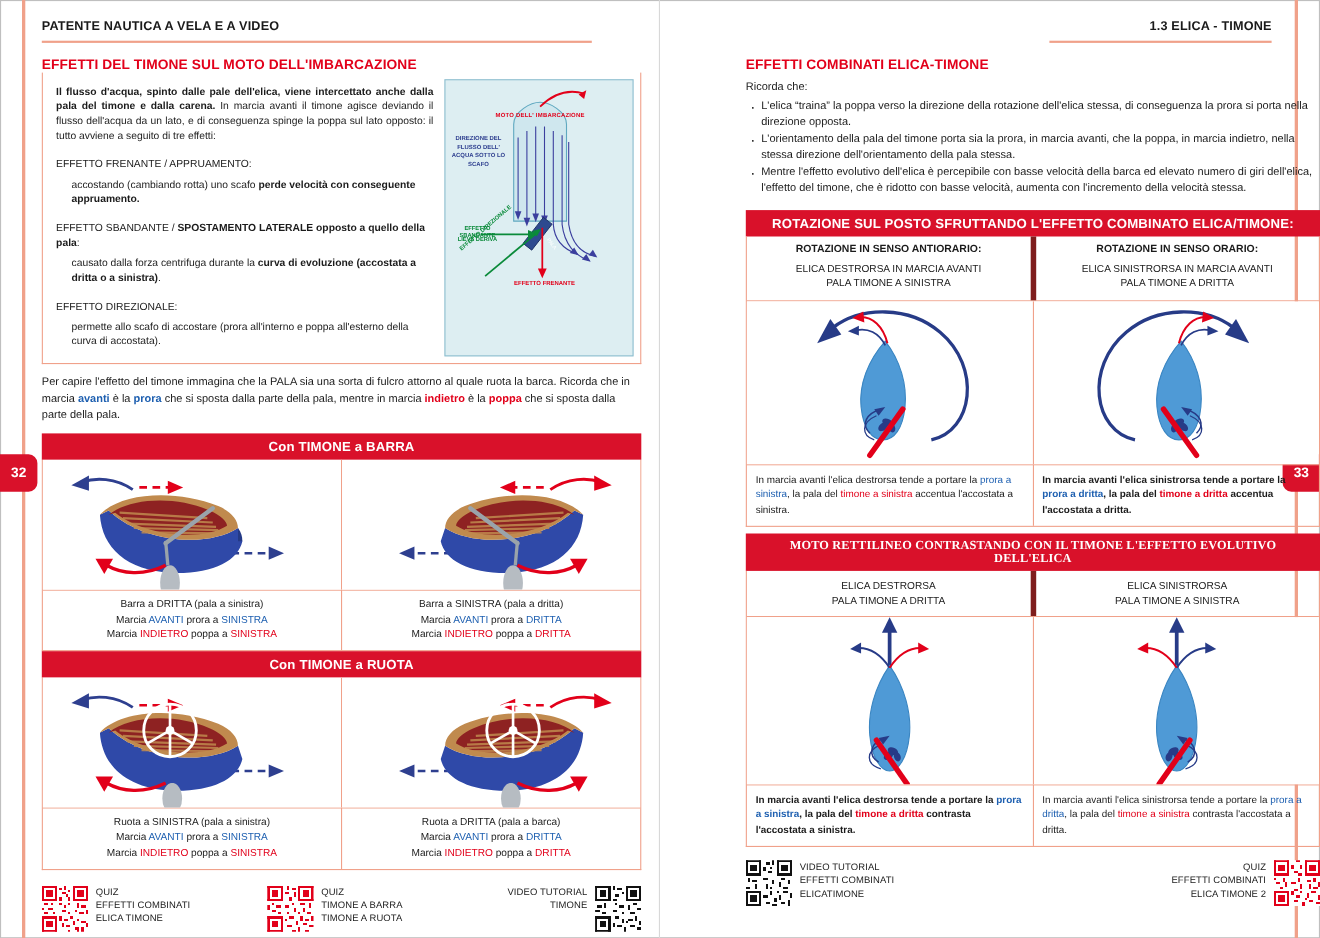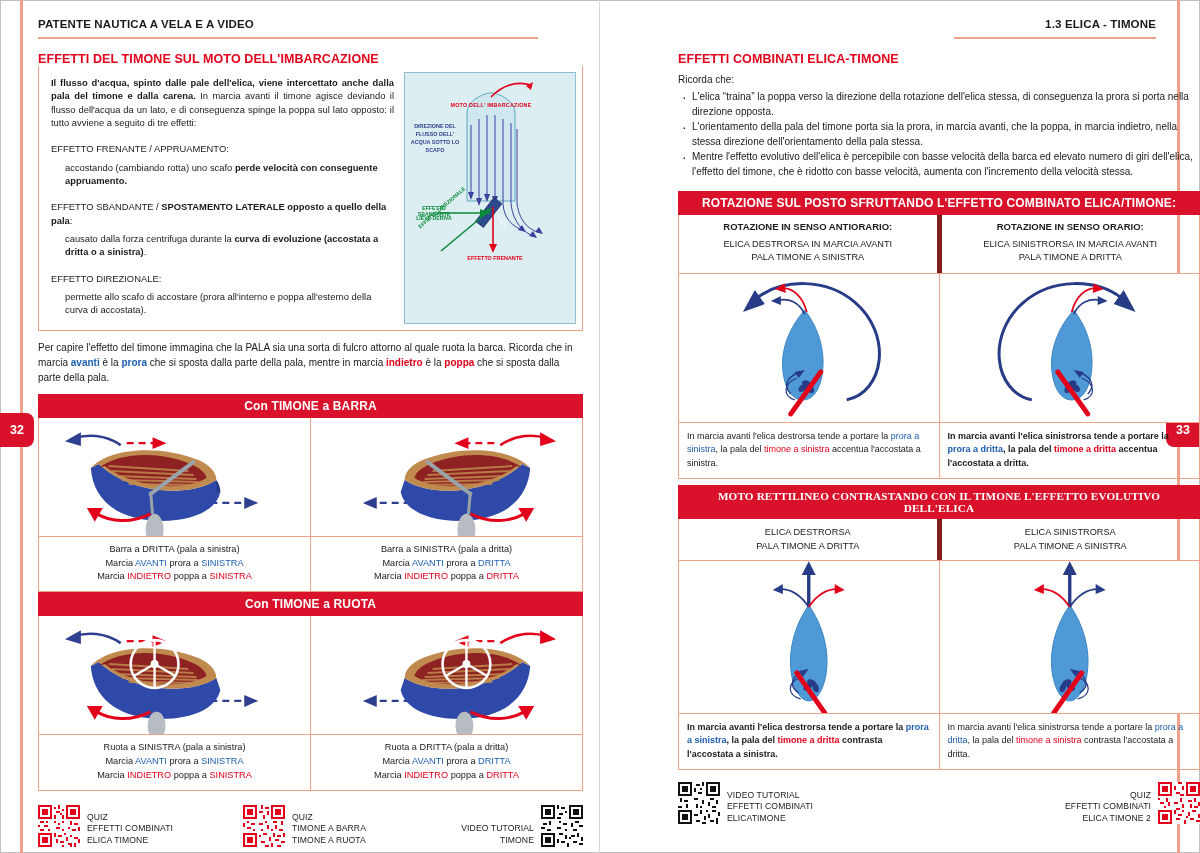--- a/index.html
+++ b/index.html
@@ -126,21 +126,21 @@
   .note-cell:last-child { border-right:none; }
   .note-cell.bold { font-weight:700; }
 
   
   ul.bul { list-style:none; margin-top:2px; }
   ul.bul li { position:relative; padding-left:14px; font-size:10px; line-height:1.5; color:#1b1b1b; }
   ul.bul li::before { content:"·"; position:absolute; left:4px; top:-2px; font-size:14px; }
 
   
   .qrrow { display:flex; align-items:flex-start; }
-  .qrblock { display:flex; align-items:flex-end; gap:7px; }
+  .qrblock { display:flex; align-items:flex-start; gap:7px; }
   .qrlabel { font-size:8.6px; line-height:1.35; color:#1b1b1b; letter-spacing:.1px; padding-top:1px; }
   .qrlabel.ralign { text-align:right; }
   .qr { width:42px; height:42px; flex:none; }
 
   
   svg { display:block; }
 </style>
 </head>
 <body>
 
@@ -383,21 +383,21 @@
             </svg>
           </div>
         </div>
         <div class="cellpair">
           <div class="cap-cell">
             <div>Ruota a SINISTRA (pala a sinistra)</div>
             <div><span>Marcia </span><span class="blu">AVANTI</span><span> prora a </span><span class="blu">SINISTRA</span></div>
             <div><span>Marcia </span><span class="rd">INDIETRO</span><span> poppa a </span><span class="rd">SINISTRA</span></div>
           </div>
           <div class="cap-cell">
-            <div>Ruota a DRITTA (pala a dritta)</div>
+            <div>Ruota a DRITTA (pala a barca)</div>
             <div><span>Marcia </span><span class="blu">AVANTI</span><span> prora a </span><span class="blu">DRITTA</span></div>
             <div><span>Marcia </span><span class="rd">INDIETRO</span><span> poppa a </span><span class="rd">DRITTA</span></div>
           </div>
         </div>
       </div>
 
       <div class="qrrow" style="margin-top:14px;">
         <div class="qrblock" style="width:205px;">
           <div class="qr">
             <svg class="qr" viewBox="0 0 21 21" shape-rendering="crispEdges">

